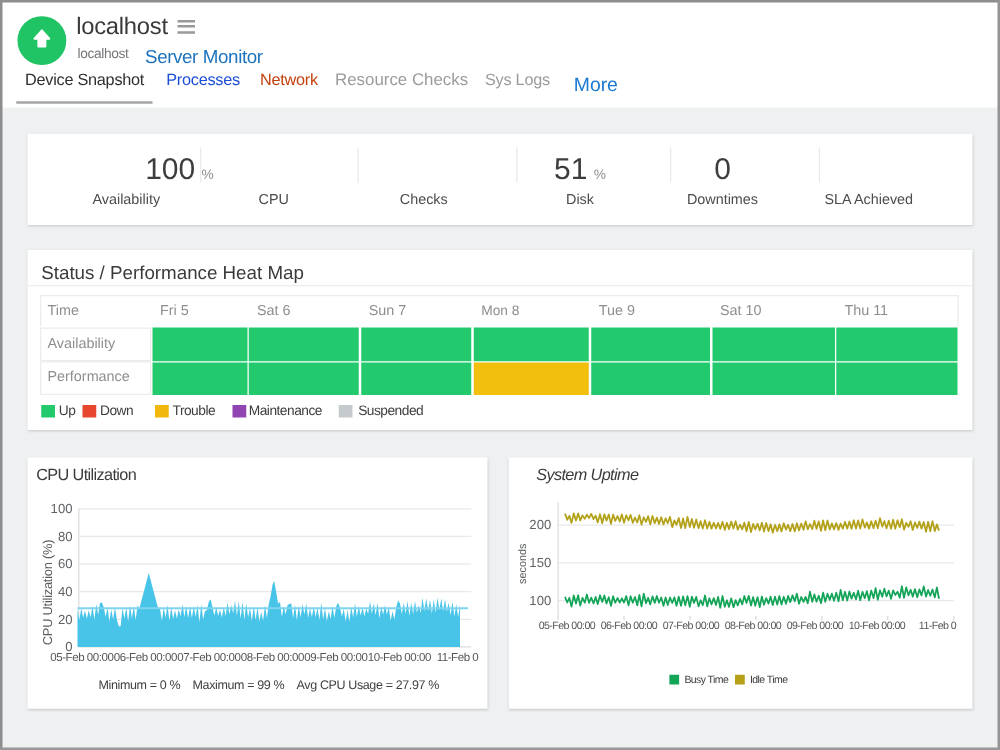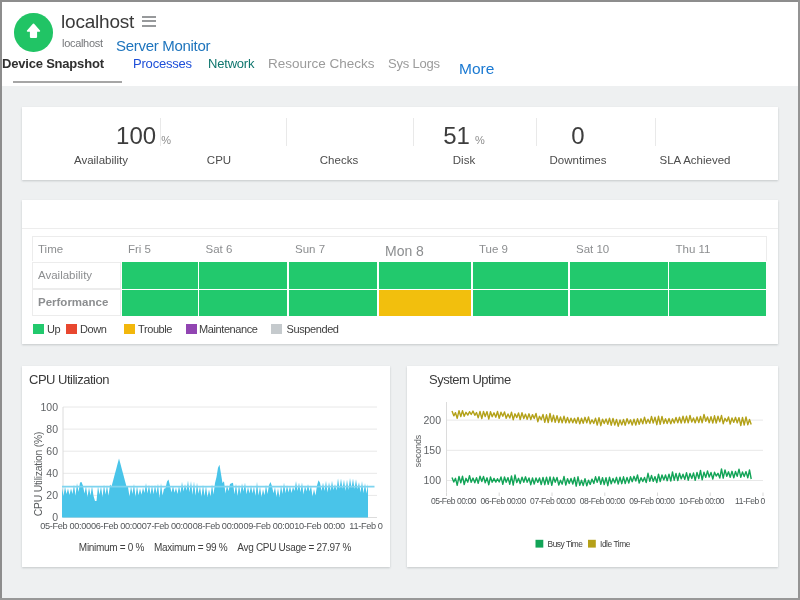--- a/index.html
+++ b/index.html
@@ -23,23 +23,23 @@
   </svg>
   <div class="abs" style="left:61px;top:11px;font-size:19px;letter-spacing:-0.2px;color:#3a3a3a;">localhost</div>
   <div class="abs" style="left:142px;top:16px;width:14px;">
     <div style="height:2.2px;background:#97999b;margin-bottom:2.1px;"></div>
     <div style="height:2.2px;background:#97999b;margin-bottom:2.1px;"></div>
     <div style="height:2.2px;background:#97999b;"></div>
   </div>
   <div class="abs" style="left:62px;top:37px;font-size:11px;letter-spacing:-0.3px;color:#75777a;">localhost</div>
   <div class="abs" style="left:116px;top:37px;font-size:15px;letter-spacing:-0.3px;color:#1d74bd;">Server Monitor</div>
 
-  <div class="abs" style="left:2px;top:56px;font-size:13px;letter-spacing:-0.2px;font-weight:bold;color:#2f2f2f;">Device Snapshot</div>
+  <div class="abs" style="left:20px;top:56px;font-size:13px;letter-spacing:-0.2px;font-weight:normal;color:#2f2f2f;">Device Snapshot</div>
   <div class="abs" style="left:133px;top:56px;font-size:13px;letter-spacing:-0.2px;color:#1d4ed8;">Processes</div>
-  <div class="abs" style="left:208px;top:56px;font-size:13px;letter-spacing:-0.2px;color:#0f766e;">Network</div>
+  <div class="abs" style="left:208px;top:56px;font-size:13px;letter-spacing:-0.2px;color:#c2410c;">Network</div>
   <div class="abs" style="left:268px;top:56px;font-size:13.5px;letter-spacing:0px;color:#9b9b9b;">Resource Checks</div>
   <div class="abs" style="left:388px;top:56px;font-size:13px;letter-spacing:-0.2px;color:#9b9b9b;">Sys Logs</div>
   <div class="abs" style="left:459px;top:60px;font-size:15.5px;color:#1a79d2;">More</div>
   <div class="abs" style="left:13px;top:80.5px;width:109px;height:2.4px;background:#a6a6a6;"></div>
 
   <div class="card" style="left:22px;top:107px;width:756px;height:73px;"></div>
 
   <div class="abs" style="left:160px;top:118px;width:1px;height:28px;background:#e9e9e9;"></div>
   <div class="abs" style="left:286px;top:118px;width:1px;height:28px;background:#e9e9e9;"></div>
   <div class="abs" style="left:413px;top:118px;width:1px;height:28px;background:#e9e9e9;"></div>
@@ -49,34 +49,35 @@
   <div class="abs" style="left:31px;top:154px;width:140px;text-align:center;font-size:11.5px;color:#4c4c4c;">Availability</div>
   <div class="abs" style="left:149px;top:154px;width:140px;text-align:center;font-size:11.5px;color:#4c4c4c;">CPU</div>
   <div class="abs" style="left:269px;top:154px;width:140px;text-align:center;font-size:11.5px;color:#4c4c4c;">Checks</div>
 <div class="abs" style="left:394px;top:122px;width:140px;text-align:center;font-size:24px;color:#3d3d3d;">51<span style="font-size:11px;color:#8e8e8e;padding-left:2px;"> %</span></div>
   <div class="abs" style="left:394px;top:154px;width:140px;text-align:center;font-size:11.5px;color:#4c4c4c;">Disk</div>
 <div class="abs" style="left:508px;top:122px;width:140px;text-align:center;font-size:24px;color:#3d3d3d;">0</div>
   <div class="abs" style="left:508px;top:154px;width:140px;text-align:center;font-size:11.5px;color:#4c4c4c;">Downtimes</div>
   <div class="abs" style="left:625px;top:154px;width:140px;text-align:center;font-size:11.5px;color:#4c4c4c;">SLA Achieved</div>
 
   <div class="card" style="left:22px;top:200px;width:756px;height:144px;"></div>
+  <div class="abs" style="left:33px;top:210px;font-size:15px;color:#3b3b3b;">Status / Performance Heat Map</div>
   <div class="abs" style="left:22px;top:228px;width:756px;height:1px;background:#ededed;"></div>
   <div class="abs" style="left:31.5px;top:236px;width:735px;height:25px;border:1px solid #ececec;border-bottom:0;"></div>
   <div class="abs" style="left:38px;top:243px;font-size:11.5px;color:#8c8e90;">Time</div>
   <div class="abs" style="left:128.0px;top:243px;font-size:11.5px;color:#8c8e90;">Fri 5</div>
   <div class="abs" style="left:205.5px;top:243px;font-size:11.5px;color:#8c8e90;">Sat 6</div>
   <div class="abs" style="left:295.0px;top:243px;font-size:11.5px;color:#8c8e90;">Sun 7</div>
-  <div class="abs" style="left:385.0px;top:243px;font-size:14px;color:#8c8e90;">Mon 8</div>
+  <div class="abs" style="left:385.0px;top:243px;font-size:11px;color:#8c8e90;">Mon 8</div>
   <div class="abs" style="left:479.0px;top:243px;font-size:11.5px;color:#8c8e90;">Tue 9</div>
   <div class="abs" style="left:576.0px;top:243px;font-size:11.5px;color:#8c8e90;">Sat 10</div>
   <div class="abs" style="left:675.5px;top:243px;font-size:11.5px;color:#8c8e90;">Thu 11</div>
   <div class="abs" style="left:31.5px;top:261.5px;width:89.5px;height:27.5px;border:1px solid #ececec;"></div>
   <div class="abs" style="left:38px;top:268.5px;font-size:11.5px;color:#8c8e90;">Availability</div>
   <div class="abs" style="left:31.5px;top:289px;width:89.5px;height:27px;border:1px solid #ececec;"></div>
-  <div class="abs" style="left:38px;top:296px;font-size:11.5px;color:#8c8e90;font-weight:bold;">Performance</div>
+  <div class="abs" style="left:38px;top:296px;font-size:11.5px;color:#8c8e90;">Performance</div>
   <div class="abs" style="left:121.8px;top:262.0px;width:75.9px;height:26.5px;background:#22c96d;"></div>
   <div class="abs" style="left:199.3px;top:262.0px;width:87.9px;height:26.5px;background:#22c96d;"></div>
   <div class="abs" style="left:288.8px;top:262.0px;width:88.4px;height:26.5px;background:#22c96d;"></div>
   <div class="abs" style="left:378.8px;top:262.0px;width:92.4px;height:26.5px;background:#22c96d;"></div>
   <div class="abs" style="left:472.8px;top:262.0px;width:95.4px;height:26.5px;background:#22c96d;"></div>
   <div class="abs" style="left:569.8px;top:262.0px;width:97.9px;height:26.5px;background:#22c96d;"></div>
   <div class="abs" style="left:669.3px;top:262.0px;width:96.4px;height:26.5px;background:#22c96d;"></div>
   <div class="abs" style="left:121.8px;top:289.5px;width:75.9px;height:26.5px;background:#22c96d;"></div>
   <div class="abs" style="left:199.3px;top:289.5px;width:87.9px;height:26.5px;background:#22c96d;"></div>
   <div class="abs" style="left:288.8px;top:289.5px;width:88.4px;height:26.5px;background:#22c96d;"></div>
@@ -93,21 +94,21 @@
   <div class="abs" style="left:138px;top:323px;font-size:11px;letter-spacing:-0.4px;color:#3e3e3e;">Trouble</div>
   <div class="abs" style="left:186px;top:323.5px;width:10.5px;height:10.5px;background:#9145b2;"></div>
   <div class="abs" style="left:199px;top:323px;font-size:11px;letter-spacing:-0.4px;color:#3e3e3e;">Maintenance</div>
   <div class="abs" style="left:271px;top:323.5px;width:10.5px;height:10.5px;background:#c5cacd;"></div>
   <div class="abs" style="left:286.5px;top:323px;font-size:11px;letter-spacing:-0.4px;color:#3e3e3e;">Suspended</div>
 
   <div class="card" style="left:22px;top:366px;width:368px;height:201px;"></div>
   <div class="abs" style="left:29px;top:372px;font-size:13px;letter-spacing:-0.5px;color:#3b3b3b;">CPU Utilization</div>
 
   <div class="card" style="left:407px;top:366px;width:371px;height:201px;"></div>
-  <div class="abs" style="left:429px;top:372px;font-size:13px;letter-spacing:-0.5px;color:#3b3b3b;">System Uptime</div>
+  <div class="abs" style="left:429px;top:372px;font-size:13px;letter-spacing:-0.5px;color:#3b3b3b;font-style:italic;">System Uptime</div>
 
   <svg class="abs" style="left:0;top:0;" width="800" height="600" viewBox="0 0 800 600">
 
     <line x1="63" y1="407.0" x2="377" y2="407.0" stroke="#e8e8e8" stroke-width="1"></line>
     <text x="58" y="410.5" font-size="10.5" fill="#606366" text-anchor="end" font-family="Liberation Sans">100</text>
     <line x1="63" y1="429.1" x2="377" y2="429.1" stroke="#e8e8e8" stroke-width="1"></line>
     <text x="58" y="432.6" font-size="10.5" fill="#606366" text-anchor="end" font-family="Liberation Sans">80</text>
     <line x1="63" y1="451.2" x2="377" y2="451.2" stroke="#e8e8e8" stroke-width="1"></line>
     <text x="58" y="454.7" font-size="10.5" fill="#606366" text-anchor="end" font-family="Liberation Sans">60</text>
     <line x1="63" y1="473.3" x2="377" y2="473.3" stroke="#e8e8e8" stroke-width="1"></line>

